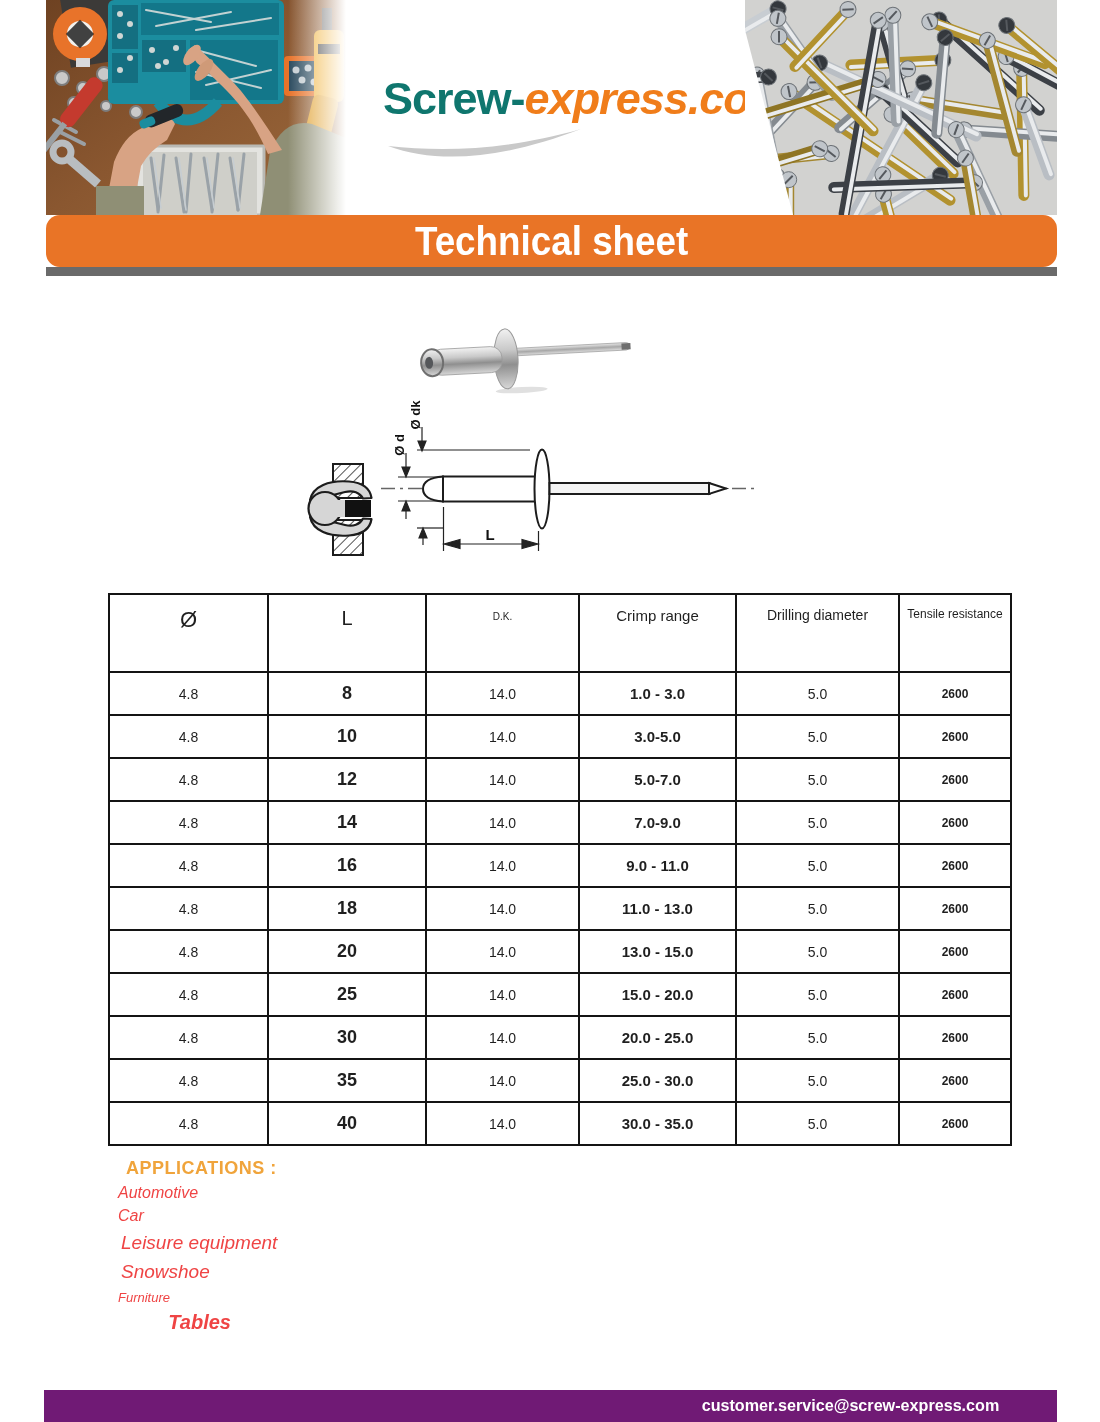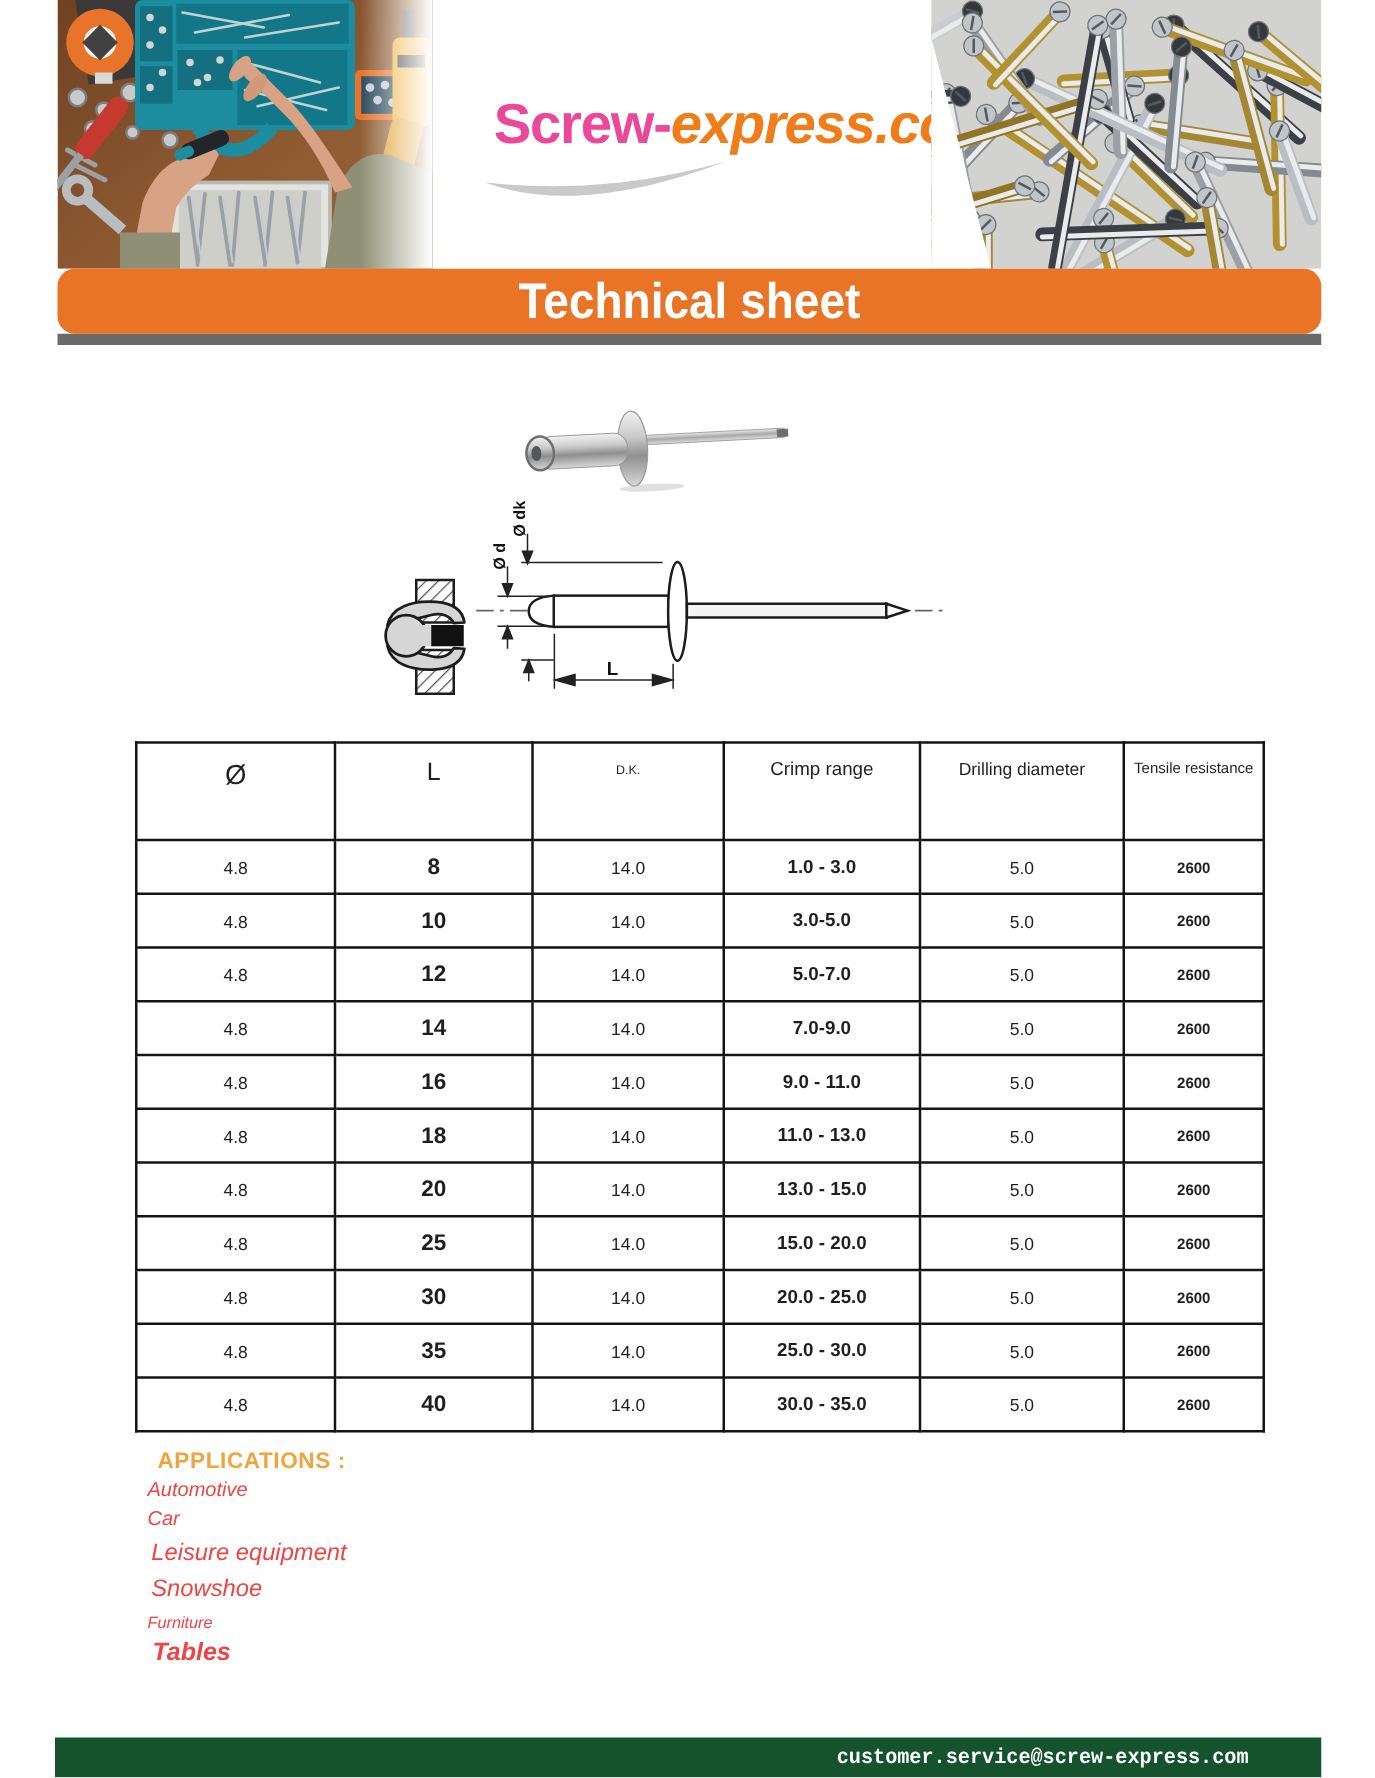--- a/index.html
+++ b/index.html
@@ -44,21 +44,21 @@
   td.c4{font-size:14px;}
   td.c5{font-size:12px;font-weight:700;}
 
   
   .applications{position:absolute;left:118px;top:1158px;}
   .app-heading{color:#F0A43B;font-size:18px;font-weight:700;letter-spacing:.5px;margin-left:8px;}
   .app-item{color:#ef4444;margin-top:5px;font-style:italic;}
   .app-item.md{font-size:16px;margin-left:0;}
   .app-item.lg{font-size:19px;margin-left:3px;margin-top:7px;}
   .app-item.sm{font-size:13px;margin-left:0;margin-top:7px;}
-  .app-item.bold{font-size:20px;font-weight:700;margin-left:4px;margin-top:6px;}
+  .app-item.bold{font-size:20px;font-weight:700;margin-left:4px;margin-top:6px;text-align:center;}
 
   
   .footer-bar{position:absolute;left:44px;top:1390px;width:1013px;height:32px;background:#5F5F5F;
               display:flex;align-items:center;justify-content:flex-end;padding-right:58px;box-sizing:border-box;}
   .footer-email{color:#fff;font-weight:700;font-size:17px;transform:scaleX(.95);transform-origin:right center;}
 
   svg text{font-family:"Liberation Sans",sans-serif;}
 </style>
 </head>
 <body>
@@ -191,21 +191,21 @@
         <g transform="rotate(-22 116 116)">
           <rect x="98" y="110" width="40" height="13" rx="6" fill="#22262a"></rect>
           <rect x="92" y="112" width="16" height="9" rx="4" fill="#1b8d9f"></rect>
         </g>
       </g>
       <rect x="242" width="58" height="215" fill="url(#fadeR)"></rect>
     </svg>
   </div>
 
   <div class="logo">
-    <span class="lg1" style="color: #ec4899; margin-left: 12px;">Screw-</span><span class="lg2" style="color: rgb(240, 125, 26);">express.com</span>
+    <span class="lg1" style="color: #0f766e;">Screw-</span><span class="lg2" style="color: rgb(240, 125, 26);">express.com</span>
   </div>
   <div class="swoosh">
     <svg width="200" height="36" viewBox="0 0 200 36">
       <path d="M3,22 C55,41 120,34 196,5 C122,26 60,28 3,22 Z" fill="#c9c9c9"></path>
     </svg>
   </div>
 
   <div class="photo-right">
     <svg id="screws-svg" width="312" height="215" viewBox="0 0 312 215">
       <rect width="312" height="215" fill="#d2d2d0"></rect>
@@ -660,17 +660,17 @@
     <div>
         <div class="app-item md">Automotive</div>
         <div class="app-item md">Car</div>
         <div class="app-item lg">Leisure equipment</div>
         <div class="app-item lg">Snowshoe</div>
         <div class="app-item sm">Furniture</div>
         <div class="app-item bold">Tables</div>
       </div>
   </div>
 
-  <div class="footer-bar" style="background: #14532d; font-family: Liberation Mono, monospace;">
+  <div class="footer-bar" style="background: #701a75;">
     <span class="footer-email">customer.service@screw-express.com</span>
   </div>
 
 </div>
 
 </body></html>

